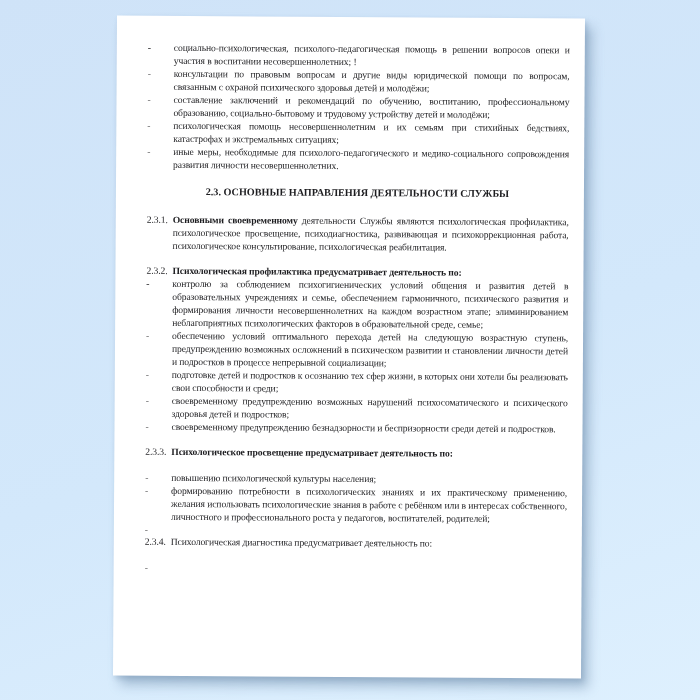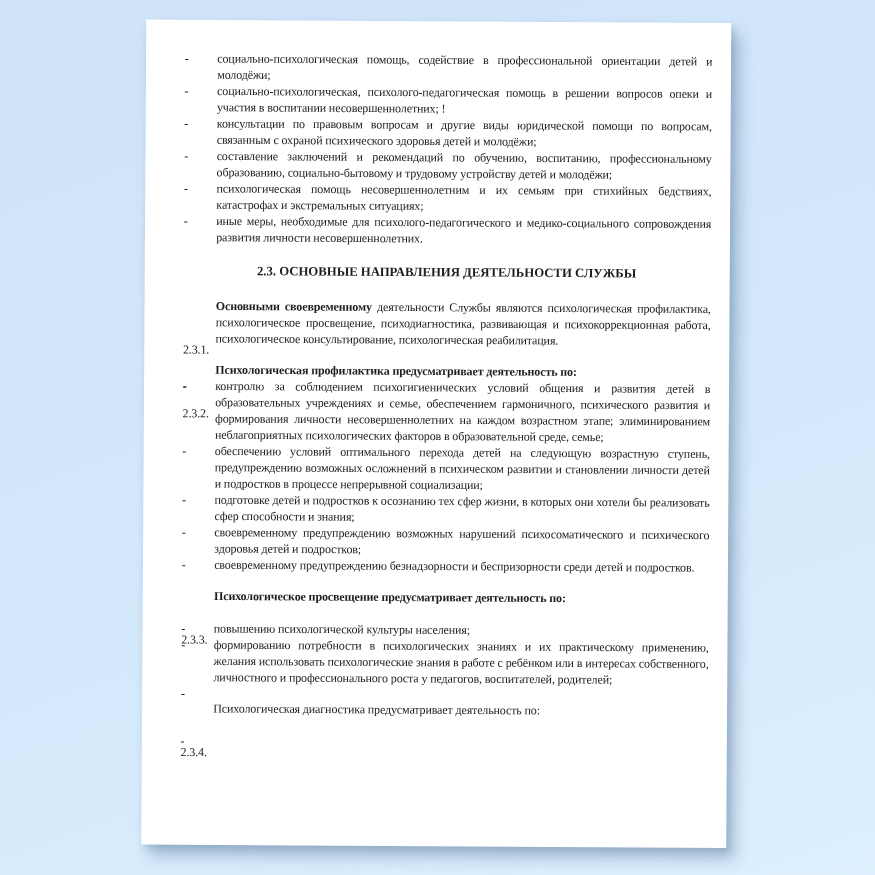--- a/index.html
+++ b/index.html
@@ -22,54 +22,54 @@
   }
   .dash-list { list-style:none; margin:0; padding:0; }
   .dash-list li { position:relative; padding-left:27px; }
   .dash-list li .dash { position:absolute; left:1px; top:0; }
   .heading {
     font-size:10.2px; font-weight:bold; text-align:center;
     margin:14px 0 15px 0; letter-spacing:0;
   }
   .para { margin-top:12px; }
   .lead-row { position:relative; padding-left:27px; }
-  .lead-row .num { position:absolute; left:1px; top:0;margin-top:35px; }
+  .lead-row .num { position:absolute; left:1px; top:0; }
   .lead-row .lead-bold { font-weight:bold; }
   
   #paragraphs .para:nth-child(3) .dash-list,
   #paragraphs .para:nth-child(4) .dash-list { margin-top:13px; }
 </style>
 </head>
 <body>
 
 <div class="sheet">
   <div class="doc">
 
     <ul class="dash-list" id="introList">
-        <li><span class="dash">-</span><span>социально-психологическая помощь, содействие в профессиональной ориентации детей и молодёжи;</span></li>
+        <li><span class="dash">-</span></li>
         <li><span class="dash">-</span><span>социально-психологическая, психолого-педагогическая помощь в решении вопросов опеки и участия в воспитании несовершеннолетних; !</span></li>
         <li><span class="dash">-</span><span>консультации по правовым вопросам и другие виды юридической помощи по вопросам, связанным с охраной психического здоровья детей и молодёжи;</span></li>
         <li><span class="dash">-</span><span>составление заключений и рекомендаций по обучению, воспитанию, профессиональному образованию, социально-бытовому и трудовому устройству детей и молодёжи;</span></li>
         <li><span class="dash">-</span><span>психологическая помощь несовершеннолетним и их семьям при стихийных бедствиях, катастрофах и экстремальных ситуациях;</span></li>
         <li><span class="dash">-</span><span>иные меры, необходимые для психолого-педагогического и медико-социального сопровождения развития личности несовершеннолетних.</span></li>
       </ul>
 
     <h2 class="heading">2.3. ОСНОВНЫЕ НАПРАВЛЕНИЯ ДЕЯТЕЛЬНОСТИ СЛУЖБЫ</h2>
 
     <div id="paragraphs">
         <section class="para">
           <div class="lead-row"><span class="num">2.3.1.</span><span class="lead-bold">Основными своевременному</span><span> деятельности Службы являются психологическая профилактика, психологическое просвещение, психодиагностика, развивающая и психокоррекционная работа, психологическое консультирование, психологическая реабилитация.</span></div>
         </section>
         <section class="para">
           <div class="lead-row"><span class="num">2.3.2.</span><span class="lead-bold">Психологическая профилактика предусматривает деятельность по:</span></div>
           <ul class="dash-list">
             <li><span class="dash">-</span></li>
             <li><span class="dash">-</span><span>контролю за соблюдением психогигиенических условий общения и развития детей в образовательных учреждениях и семье, обеспечением гармоничного, психического развития и формирования личности несовершеннолетних на каждом возрастном этапе; элиминированием неблагоприятных психологических факторов в образовательной среде, семье;</span></li>
             <li><span class="dash">-</span><span>обеспечению условий оптимального перехода детей на следующую возрастную ступень, предупреждению возможных осложнений в психическом развитии и становлении личности детей и подростков в процессе непрерывной социализации;</span></li>
-            <li><span class="dash">-</span><span>подготовке детей и подростков к осознанию тех сфер жизни, в которых они хотели бы реализовать сфер способности и знания;</span></li>
+            <li><span class="dash">-</span><span>подготовке детей и подростков к осознанию тех сфер жизни, в которых они хотели бы реализовать свои способности и среди;</span></li>
             <li><span class="dash">-</span><span>своевременному предупреждению возможных нарушений психосоматического и психического здоровья детей и подростков;</span></li>
             <li><span class="dash">-</span><span>своевременному предупреждению безнадзорности и беспризорности среди детей и подростков.</span></li>
           </ul>
         </section>
         <section class="para">
           <div class="lead-row"><span class="num">2.3.3.</span><span class="lead-bold">Психологическое просвещение предусматривает деятельность по:</span></div>
           <ul class="dash-list">
             <li><span class="dash">-</span><span>повышению психологической культуры населения;</span></li>
             <li><span class="dash">-</span><span>формированию потребности в психологических знаниях и их практическому применению, желания использовать психологические знания в работе с ребёнком или в интересах собственного, личностного и профессионального роста у педагогов, воспитателей, родителей;</span></li>
             <li><span class="dash">-</span></li>

